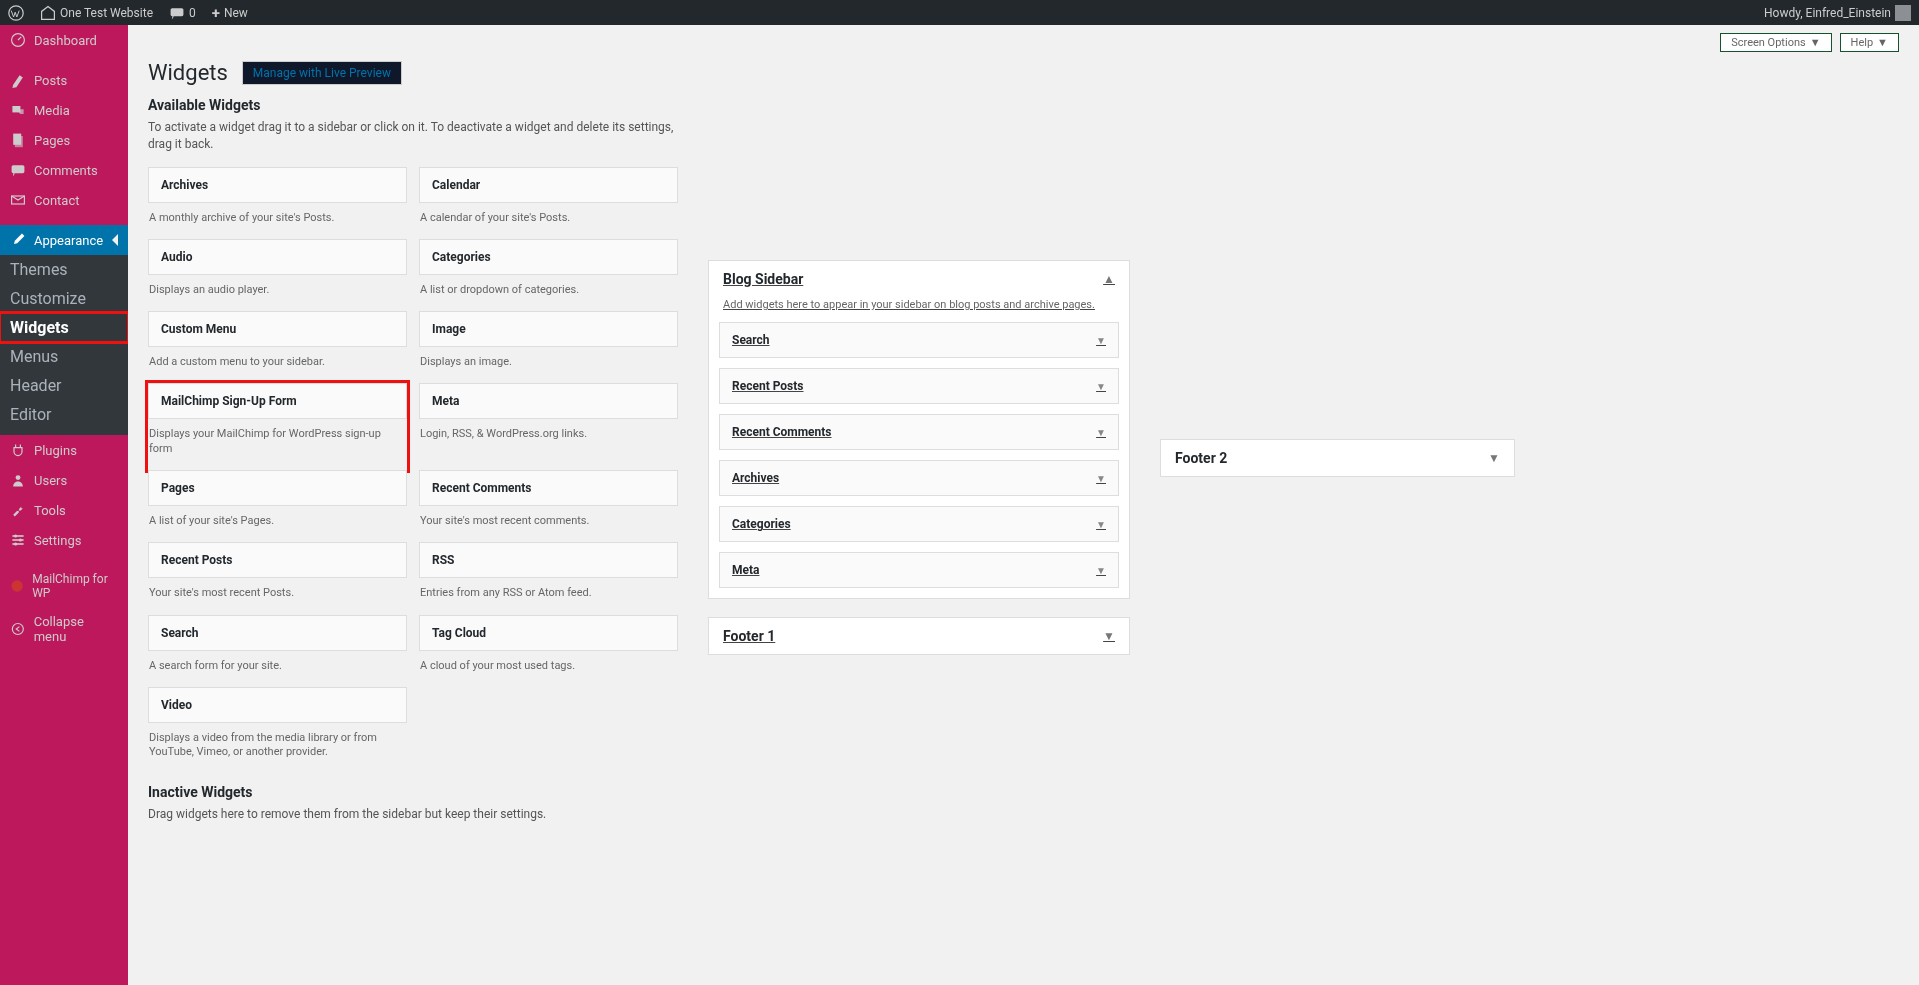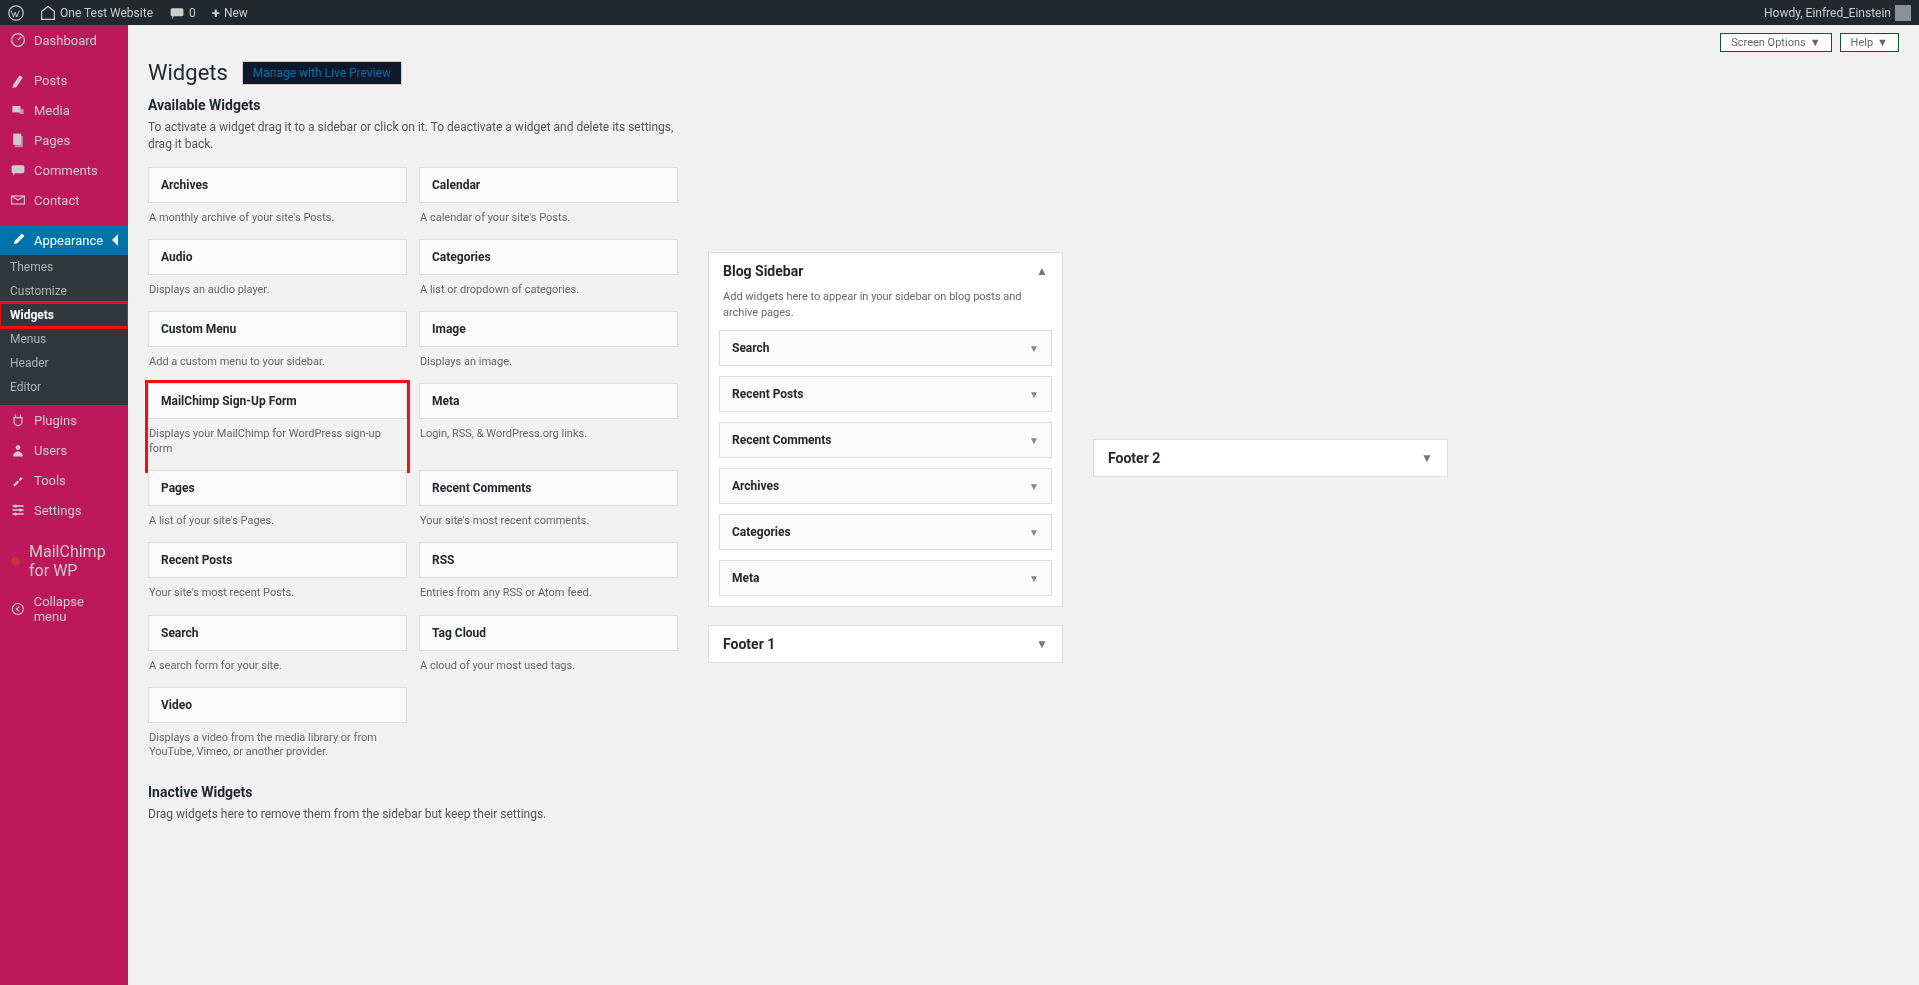--- a/index.html
+++ b/index.html
@@ -7,38 +7,38 @@
 
 .adminbar { position: fixed; top: 0; left: 0; right: 0; height: 25px; background: #23282d; color: #ccc; display: flex; align-items: center; padding: 0 8px; z-index: 100; font-size: 12px; }
 .adminbar-left { display: flex; align-items: center; gap: 16px; }
 .adminbar-right { margin-left: auto; display: flex; align-items: center; gap: 6px; }
 .adminbar-item { display: flex; align-items: center; gap: 4px; cursor: pointer; }
 .avatar { width: 16px; height: 16px; background: #8c8f94; display: inline-block; }
 
 .sidebar { position: fixed; top: 25px; left: 0; width: 128px; bottom: 0; background: #be185d; color: #ccc; font-size: 13px; overflow: hidden; }
 .sidebar-item { display: flex; align-items: center; padding: 7px 10px; cursor: pointer; gap: 8px; }
 .sidebar-item.active { background: #0073aa; color: #fff; }
-.sidebar-item.sub { padding: 5px 10px; font-size: 12px; background: #32373c; }
+.sidebar-item.sub { padding: 5px 10px; font-size: 16px; background: #32373c; }
 .sidebar-item.sub.current { color: #fff; font-weight: bold; }
 .sidebar-item.sub:not(.current) { color: #aab3bb; }
 .sidebar-icon { width: 16px; height: 16px; display: inline-flex; align-items: center; justify-content: center; fill: currentColor; }
 .arrow { width: 0; height: 0; border-top: 6px solid transparent; border-bottom: 6px solid transparent; border-right: 6px solid #f1f1f1; margin-left: auto; }
 
 .content { margin-left: 128px; margin-top: 25px; padding: 0 20px 20px 20px; }
 
 .top-opts { display: flex; justify-content: flex-end; gap: 8px; padding: 8px 0 0 0; }
 .top-btn { border: 1px solid #14532d; background: #fff; padding: 2px 10px; font-size: 11px; color: #666; cursor: pointer; display: flex; gap: 4px; align-items: center; justify-content: flex-end; }
 
 .page-head { display: flex; align-items: center; gap: 14px; margin: 8px 0 12px 0; }
 .page-head h1 { font-size: 22px; font-weight: 400; color: #23282d; }
 .live-preview { border: 1px solid #ccc; background: #0f172a; color: #0073aa; padding: 4px 10px; font-size: 12px; cursor: pointer; }
 
 .cols { display: flex; gap: 30px; align-items: center; }
 .col-left { width: 530px; }
-.col-mid { width: 355px; }
+.col-mid { width: 422px; text-decoration: underline; }
 .col-right { width: 355px; }
 
 h3.sect { font-size: 14px; font-weight: bold; color: #23282d; margin-bottom: 6px; }
 .hint { color: #555; font-size: 12px; margin-bottom: 14px; line-height: 1.4; }
 
 .widget-grid { display: grid; grid-template-columns: 1fr 1fr; gap: 0 12px; }
 .widget-item { }
 .widget-header { border: 1px solid #ddd; background: #fafafa; padding: 10px 12px; font-weight: bold; color: #23282d; font-size: 12px; cursor: move; }
 .widget-desc { padding: 8px 1px 14px 1px; font-size: 11px; color: #666; line-height: 1.3; }
 
@@ -189,21 +189,21 @@
         <circle cx="13" cy="10" r="2" fill="currentColor"></circle>
         <circle cx="7" cy="15" r="2" fill="currentColor"></circle>
       </svg>
     <span>Settings</span>
   </div>
   <div style="height:10px"></div>
   <div class="sidebar-item">
     <svg class="sidebar-icon" viewBox="0 0 20 20">
         <circle cx="10" cy="10" r="8" fill="#c33"></circle>
       </svg>
-    <span style="font-size:16px">MailChimp for WP</span>
+    <span style="font-size:12px">MailChimp for WP</span>
   </div>
   <div class="sidebar-item">
     <svg class="sidebar-icon" viewBox="0 0 20 20">
         <circle cx="10" cy="10" r="7" fill="none" stroke="currentColor" stroke-width="1.5"></circle>
         <path d="M12 7l-4 3 4 3" fill="none" stroke="currentColor" stroke-width="1.5"></path>
       </svg>
     <span>Collapse menu</span>
   </div>
 </div>
 

